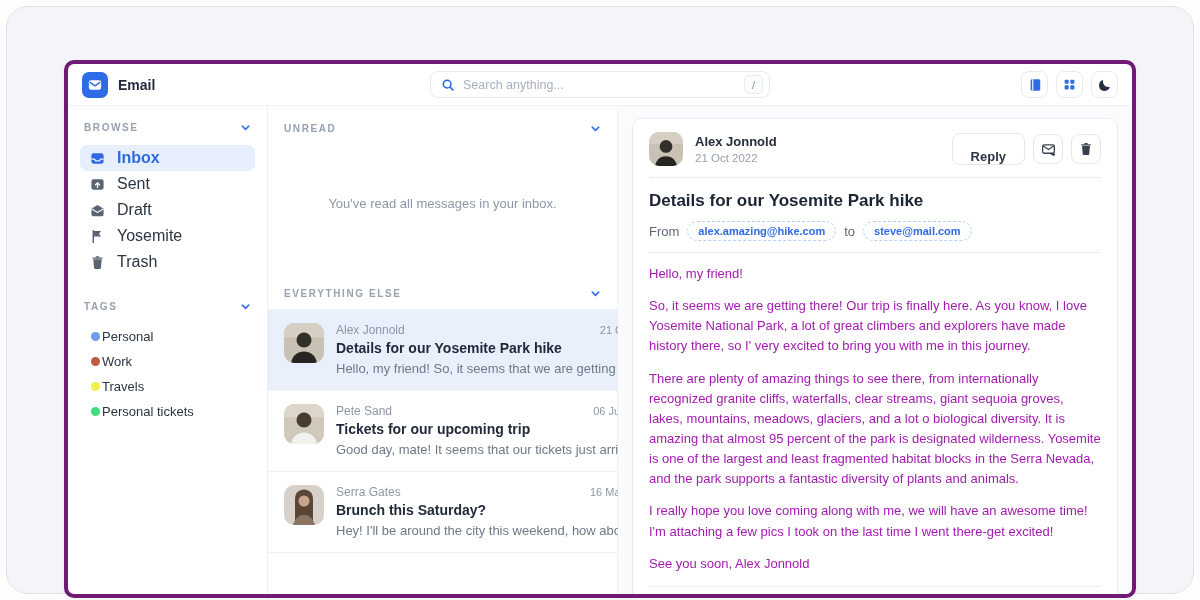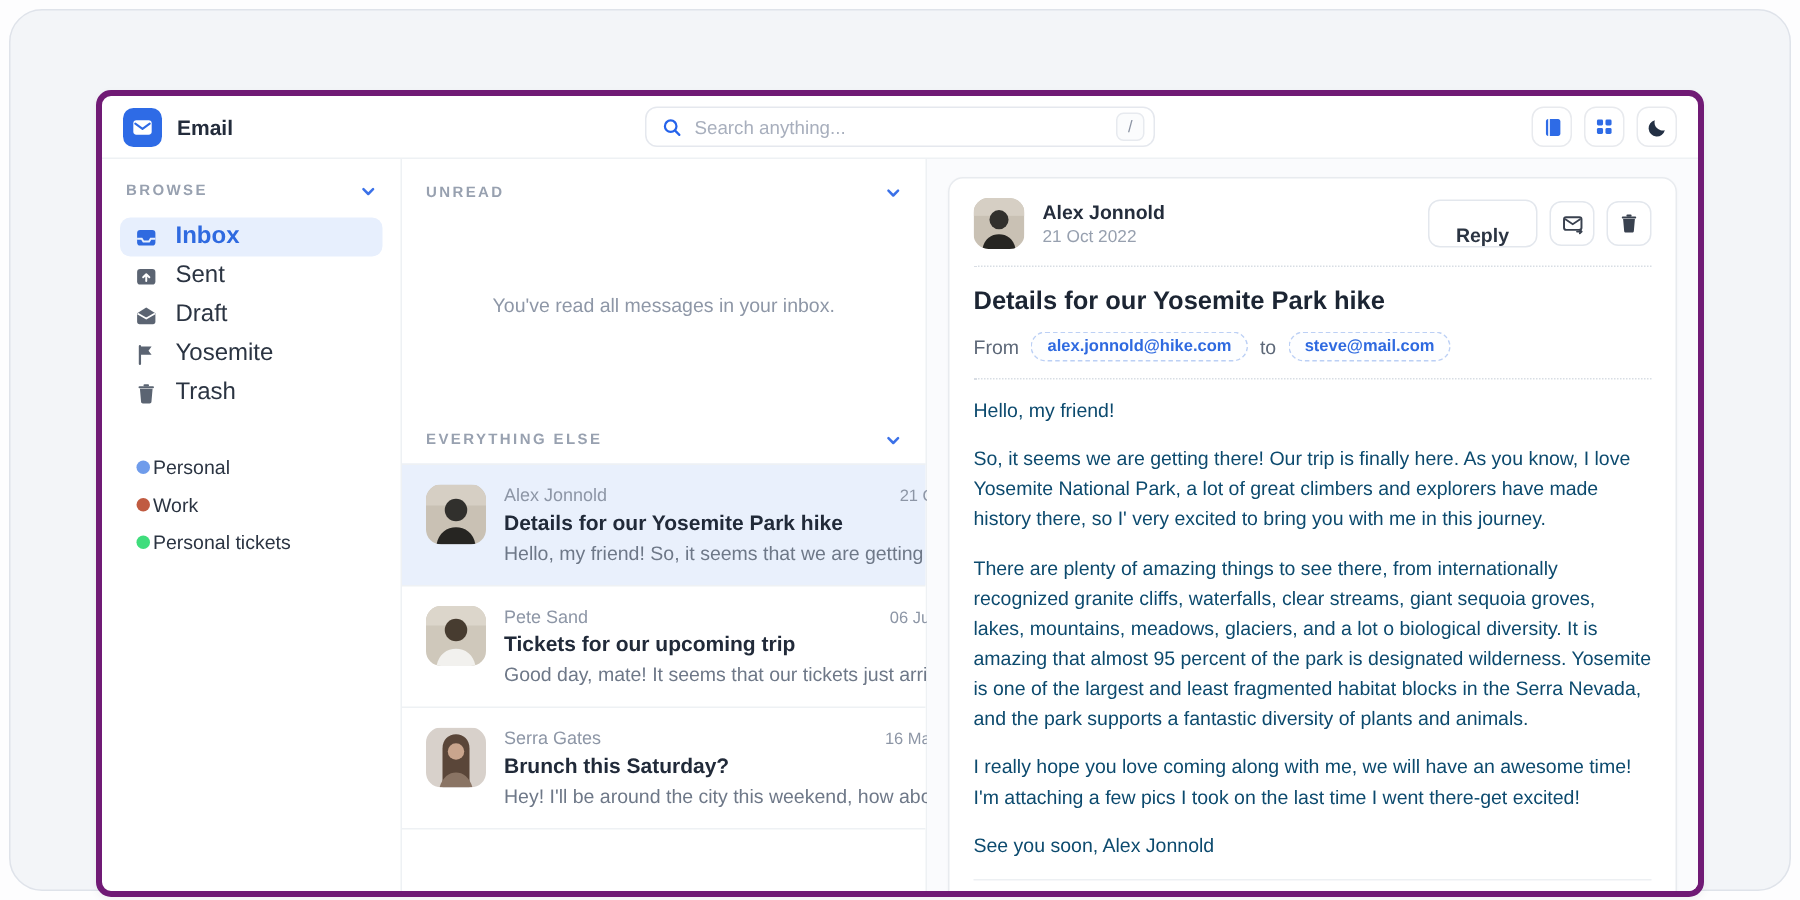--- a/index.html
+++ b/index.html
@@ -74,21 +74,21 @@
   .reply-btn { height:30px; padding:15px 18px; border:1px solid #e3e7ed; border-radius:8px; background:#fff;
     font-size:13px; font-weight:600; color:#2b3442; font-family:inherit; cursor:pointer; }
   .d-icon-btn { width:30px; height:30px; border:1px solid #e3e7ed; border-radius:8px; background:#fff;
     display:flex; align-items:center; justify-content:center; color:#39414f; cursor:pointer; }
   .hr-dot { border:none; border-top:1px dotted #d8dde4; margin:11px 0; }
   .hr-solid { border:none; border-top:1px solid #edf0f3; margin:12px 0; }
   .d-subject { font-size:17px; font-weight:700; color:#1c2533; margin:13px 0 10px 0; }
   .from-row { display:flex; align-items:center; gap:8px; font-size:13px; color:#5d6878; }
   .chip { font-size:11px; font-weight:600; color:#2f6ae0; padding:3px 10px; border:1px dashed #bcd0f5;
     border-radius:999px; background:#fdfeff; cursor:pointer; }
-  .body-p { font-size:13px; color:#0c4a6e; line-height:1.55; margin-bottom:12px; }
+  .body-p { font-size:13px; color:#a21caf; line-height:1.55; margin-bottom:12px; }
   .body-p:last-of-type { margin-bottom:0; }
   .att-label { font-size:13px; font-weight:700; color:#222b3a; margin-bottom:11px; }
 </style>
 </head>
 <body>
 
 <div class="outer-frame"></div>
 
 <div class="app">
 
@@ -198,27 +198,39 @@
           <svg width="15" height="15" viewBox="0 0 16 16">
               <path d="M3.5 4.5h9l-.8 9.2c-.05.7-.6 1.2-1.3 1.2H5.6c-.7 0-1.25-.5-1.3-1.2z" fill="currentColor"></path>
               <rect x="2.5" y="2.6" width="11" height="1.5" rx=".75" fill="currentColor"></rect>
               <rect x="6" y="1.2" width="4" height="1.6" rx=".8" fill="currentColor"></rect>
             </svg>
         </span>
         <span>Trash</span>
       </div>
 
       <div class="tags-sec">
+        <div class="sec-hdr">
+          <span class="sec-label">TAGS</span>
+          <span class="chev">
+            <svg width="11" height="11" viewBox="0 0 12 12" fill="none">
+                <path d="M2.5 4.5L6 8l3.5-3.5" stroke="currentColor" stroke-width="1.8" stroke-linecap="round" stroke-linejoin="round"></path>
+              </svg>
+          </span>
+        </div>
         <div class="tag-item">
           <span class="dot" style="background: rgb(111, 156, 235);"></span>
           <span>Personal</span>
         </div>
         <div class="tag-item">
           <span class="dot" style="background: rgb(192, 91, 65);"></span>
           <span>Work</span>
+        </div>
+        <div class="tag-item">
+          <span class="dot" style="background: rgb(242, 239, 76);"></span>
+          <span>Travels</span>
         </div>
         <div class="tag-item">
           <span class="dot" style="background: rgb(63, 221, 124);"></span>
           <span>Personal tickets</span>
         </div>
       </div>
     </div>
 
     <div class="midcol">
       <div class="list-hdr">
@@ -336,21 +348,21 @@
             </div>
           </div>
         </div>
 
         <hr class="hr-dot">
 
         <div class="d-subject">Details for our Yosemite Park hike</div>
 
         <div class="from-row">
           <span>From</span>
-          <span class="chip">alex.jonnold@hike.com</span>
+          <span class="chip">alex.amazing@hike.com</span>
           <span>to</span>
           <span class="chip">steve@mail.com</span>
         </div>
 
         <hr class="hr-dot">
 
         <div>
           <p class="body-p">Hello, my friend!</p>
           <p class="body-p">So, it seems we are getting there! Our trip is finally here. As you know, I love Yosemite National Park, a lot of great climbers and explorers have made history there, so I' very excited to bring you with me in this journey.</p>
           <p class="body-p">There are plenty of amazing things to see there, from internationally recognized granite cliffs, waterfalls, clear streams, giant sequoia groves, lakes, mountains, meadows, glaciers, and a lot o biological diversity. It is amazing that almost 95 percent of the park is designated wilderness. Yosemite is one of the largest and least fragmented habitat blocks in the Serra Nevada, and the park supports a fantastic diversity of plants and animals.</p>

